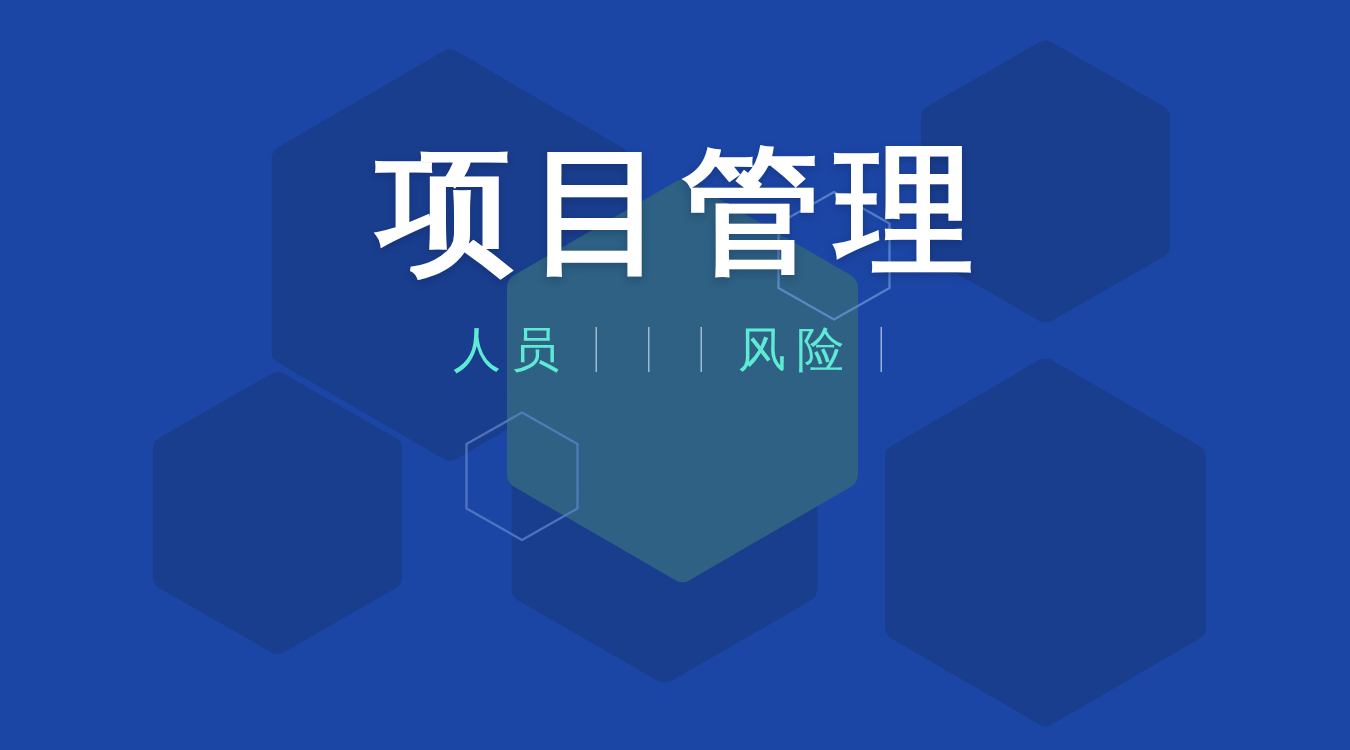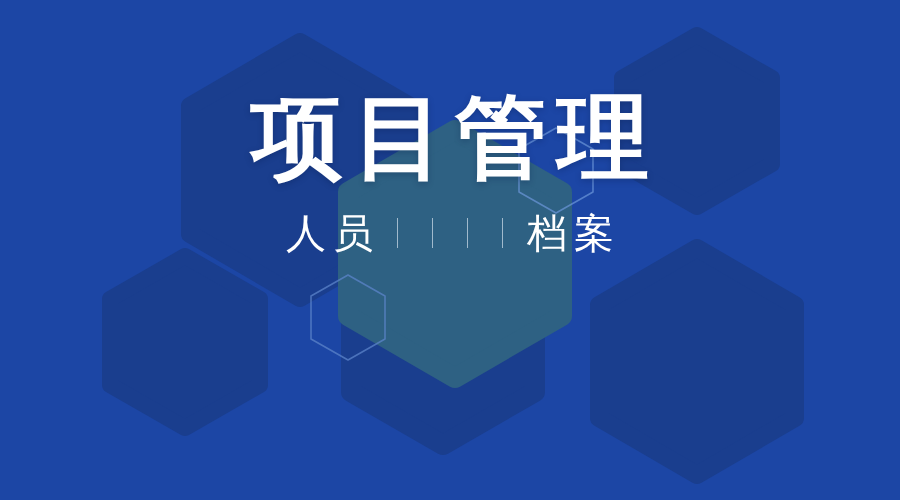--- a/index.html
+++ b/index.html
@@ -56,22 +56,22 @@
 
   #subtitle {
     margin-top: 28px;
     display: flex;
     align-items: center;
     justify-content: center;
     white-space: nowrap;
   }
 
   .sub-item {
-    color: #ffffff;
-    font-size: 40px;
+    color: #5eead4;
+    font-size: 32px;
     font-weight: 400;
     letter-spacing: 7px;
     text-indent: 7px;
     line-height: 1;
   }
 
   .sub-sep {
     display: inline-block;
     width: 1px;
     height: 30px;
@@ -105,18 +105,18 @@
   </svg>
 
   <div id="content">
     <h1 id="title">项目管理</h1>
 
     <div id="subtitle">
       <span class="sub-item">人员</span>
       <span class="sub-sep"></span>
       <span class="sub-sep"></span>
       <span class="sub-sep"></span>
+      <span class="sub-item">风险</span>
       <span class="sub-sep"></span>
-      <span class="sub-item">档案</span>
     </div>
   </div>
 
 </div>
 
 </body></html>

